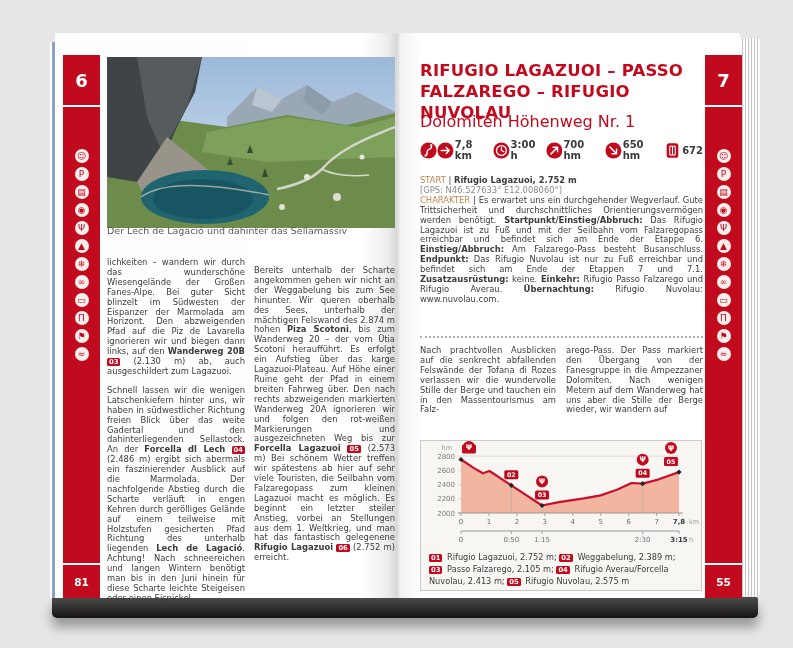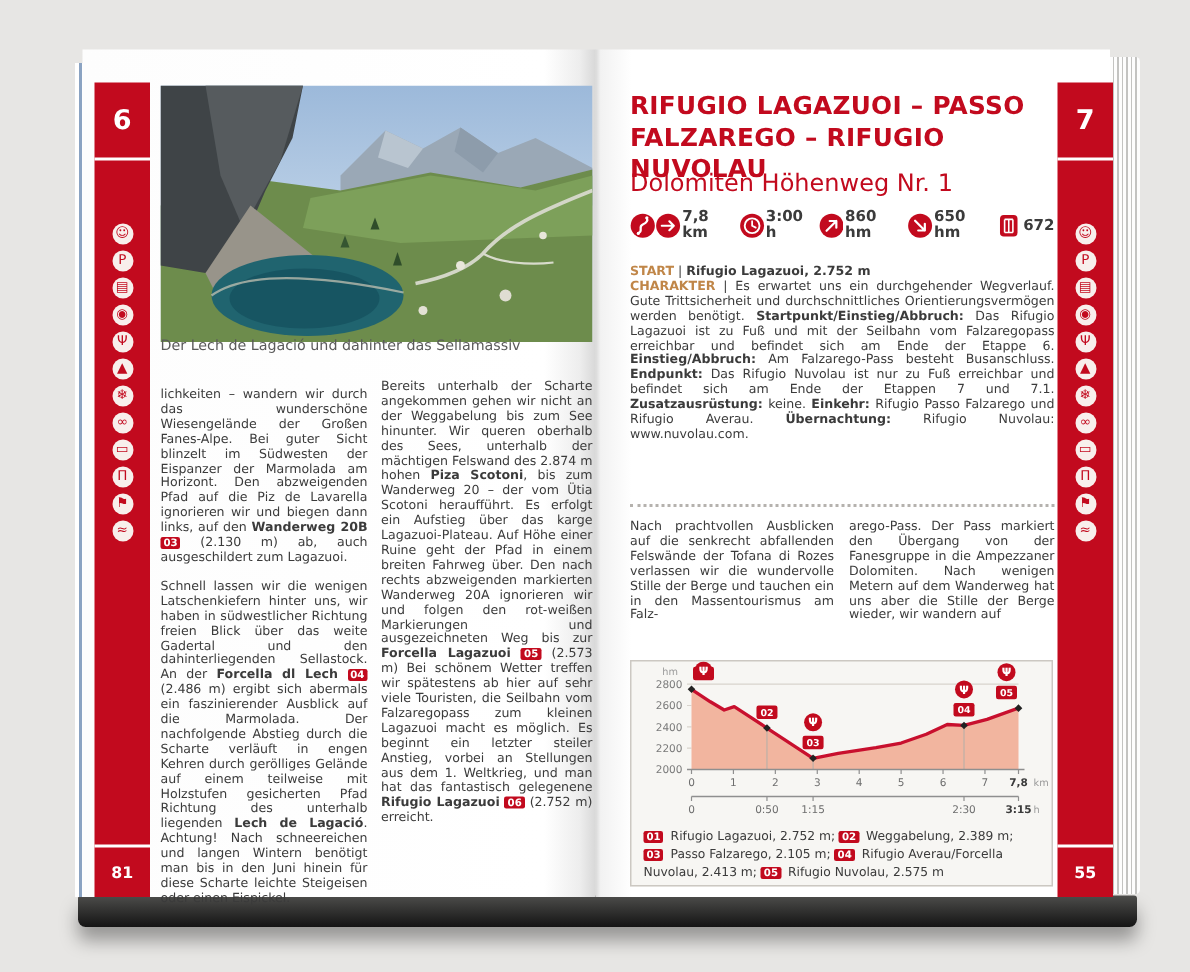--- a/index.html
+++ b/index.html
@@ -26,34 +26,34 @@
   .side-icon{width:14px;height:14px;border-radius:50%;background:#f8efec;color:#c20a1e;
        font-size:9px;line-height:14px;text-align:center;overflow:hidden}
   .page-num{position:absolute;bottom:0;left:0;right:0;height:33px;display:flex;align-items:center;
        justify-content:center;font-weight:bold;font-size:10.5px;border-top:2px solid #fff}
   
   .photo{position:absolute;left:107px;top:57px;width:288px;height:171px}
   .caption{position:absolute;left:107px;top:225px;width:288px;font-size:9.5px;color:#5a5a5a}
   .bodytext{font-size:8.4px;line-height:9.9px;text-align:justify;color:#3b3b3b}
   .bodytext p{margin:0 0 9px 0}
   .col1L{position:absolute;left:107px;top:258px;width:138px}
-  .col2L{position:absolute;left:254px;top:253px;width:141px}
+  .col2L{position:absolute;left:254px;top:266px;width:141px}
   .wbadge{display:inline-block;background:#c20a1e;color:#fff;font-weight:bold;font-size:6.8px;
        line-height:8.5px;padding:0 2px;border-radius:1.5px;vertical-align:.5px}
   
   .title{position:absolute;left:420px;top:60px;width:290px;font-size:16.5px;font-weight:bold;
        color:#c20a1e;line-height:21px;letter-spacing:.2px}
   .subtitle{position:absolute;left:420px;top:112px;width:290px;font-size:16px;color:#c20a1e}
   .stats{position:absolute;left:420px;top:139px;width:283px;display:flex;align-items:center;
        justify-content:space-between}
   .stat{display:flex;align-items:center;gap:1px;font-size:10px;font-weight:bold;color:#3b3b3b}
   .stat-svg{width:17px;height:17px;display:block}
   .start-block{position:absolute;left:420px;top:176px;width:283px}
   .gps{color:#8a8a8a}
-  .lab{color:#c08648;font-weight:bold}
+  .lab{color:#c08648;font-weight:normal}
   .divider{position:absolute;left:420px;top:336px;width:283px;border-top:2px dotted #b5b2ae}
   .introcol1{position:absolute;left:420px;top:346px;width:136px}
   .introcol2{position:absolute;left:566px;top:346px;width:137px}
   .chart-box{position:absolute;left:420px;top:440px;width:282px;height:151px;background:#f7f6f3;
        border:1px solid #ccc8c2;box-sizing:border-box}
   .legend{padding:3px 8px 0;font-size:8.2px;line-height:12px;color:#3b3b3b}
   .legend .wbadge{margin-right:2px}
 </style>
 </head>
 <body>
@@ -171,40 +171,41 @@
         <circle cx="8" cy="8" r="4.7" stroke="#fff" stroke-width="1.2" fill="none"></circle>
         <path d="M8 5.1 V8 L10.3 9.2" stroke="#fff" stroke-width="1.1" fill="none" stroke-linecap="round"></path>
       </svg>
       <span>3:00 h</span>
     </div>
     <div class="stat">
       <svg viewBox="0 0 16 16" class="stat-svg">
         <circle cx="8" cy="8" r="7.6" fill="#c20a1e"></circle>
         <path d="M4.8 11.2 L11 5 M6.8 5 H11 V9.2" stroke="#fff" stroke-width="1.4" fill="none" stroke-linecap="round" stroke-linejoin="round"></path>
       </svg>
-      <span>860 hm</span>
+      <span>700 hm</span>
     </div>
     <div class="stat">
       <svg viewBox="0 0 16 16" class="stat-svg">
         <circle cx="8" cy="8" r="7.6" fill="#c20a1e"></circle>
         <path d="M4.8 4.8 L11 11 M11 6.8 V11 H6.8" stroke="#fff" stroke-width="1.4" fill="none" stroke-linecap="round" stroke-linejoin="round"></path>
       </svg>
       <span>650 hm</span>
     </div>
     <div class="stat">
       <svg viewBox="0 0 16 16" class="stat-svg">
         <rect x="2.5" y="1.2" width="11" height="13.6" rx="2.4" fill="#c20a1e"></rect>
         <path d="M5.4 4 H10.6 M5.4 4 V12.2 M10.6 4 V12.2 M5.4 12.2 H10.6 M8 4 V12.2" stroke="#fff" stroke-width="1" fill="none"></path>
       </svg>
       <span>672</span>
     </div>
   </div>
 
 <div class="start-block bodytext">
   <div><span class="lab">START</span><span> | </span><span style="font-weight: bold;">Rifugio Lagazuoi, 2.752 m</span></div>
+  <div class="gps">[GPS: N46.527633° E12.008060°]</div>
   <div><span class="lab">CHARAKTER</span><span> | Es erwartet uns ein durchgehender Wegverlauf. Gute Trittsicherheit und durchschnittliches Orientierungsvermögen werden benötigt. </span><span style="font-weight: bold;">Startpunkt/Einstieg/Abbruch:</span><span> Das Rifugio Lagazuoi ist zu Fuß und mit der Seilbahn vom Falzaregopass erreichbar und befindet sich am Ende der Etappe 6. </span><span style="font-weight: bold;">Einstieg/Abbruch:</span><span> Am Falzarego-Pass besteht Busanschluss. </span><span style="font-weight: bold;">Endpunkt:</span><span> Das Rifugio Nuvolau ist nur zu Fuß erreichbar und befindet sich am Ende der Etappen 7 und 7.1. </span><span style="font-weight: bold;">Zusatzausrüstung:</span><span> keine. </span><span style="font-weight: bold;">Einkehr:</span><span> Rifugio Passo Falzarego und Rifugio Averau. </span><span style="font-weight: bold;">Übernachtung:</span><span> Rifugio Nuvolau: www.nuvolau.com.</span></div>
 </div>
 
 <div class="divider"></div>
 
 <div class="introcol1 bodytext">Nach prachtvollen Ausblicken auf die senkrecht abfallenden Felswände der Tofana di Rozes verlassen wir die wundervolle Stille der Berge und tauchen ein in den Massentourismus am Falz-</div>
 <div class="introcol2 bodytext">arego-Pass. Der Pass markiert den Übergang von der Fanesgruppe in die Ampezzaner Dolomiten. Nach wenigen Metern auf dem Wanderweg hat uns aber die Stille der Berge wieder, wir wandern auf</div>
 
 <div class="chart-box">
   <svg id="chart-svg" width="280" height="103" viewBox="0 0 280 103">

